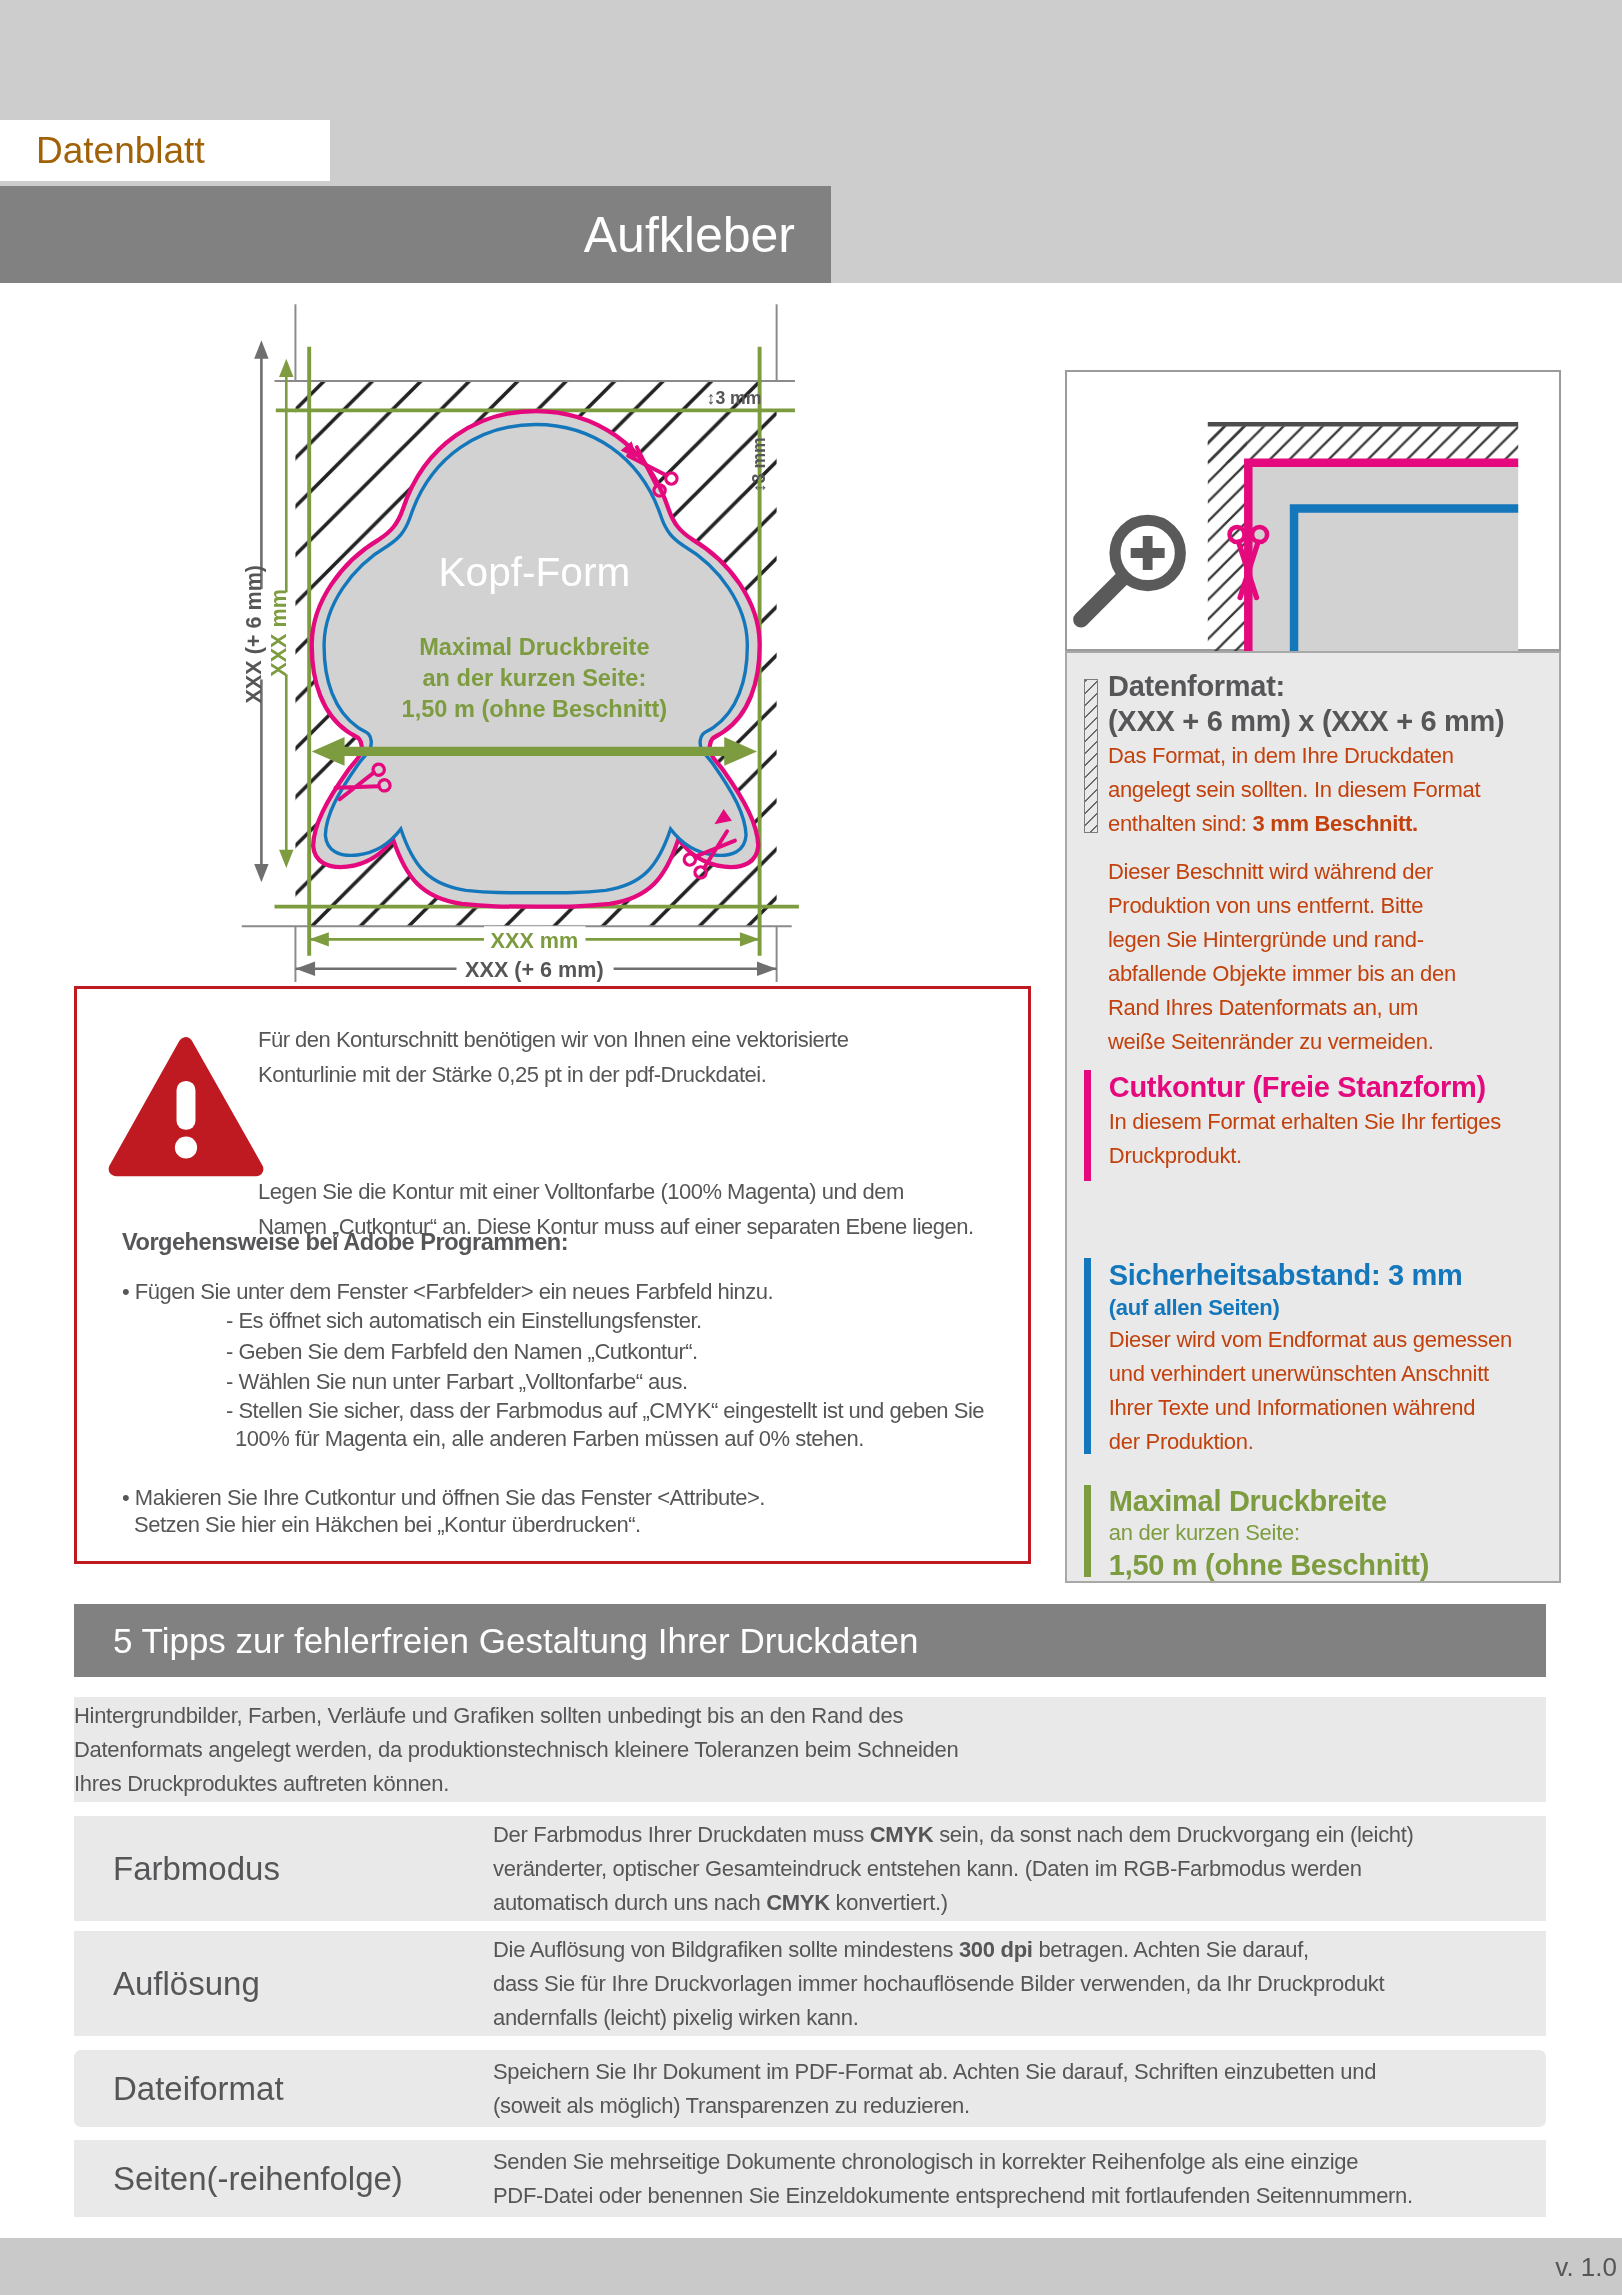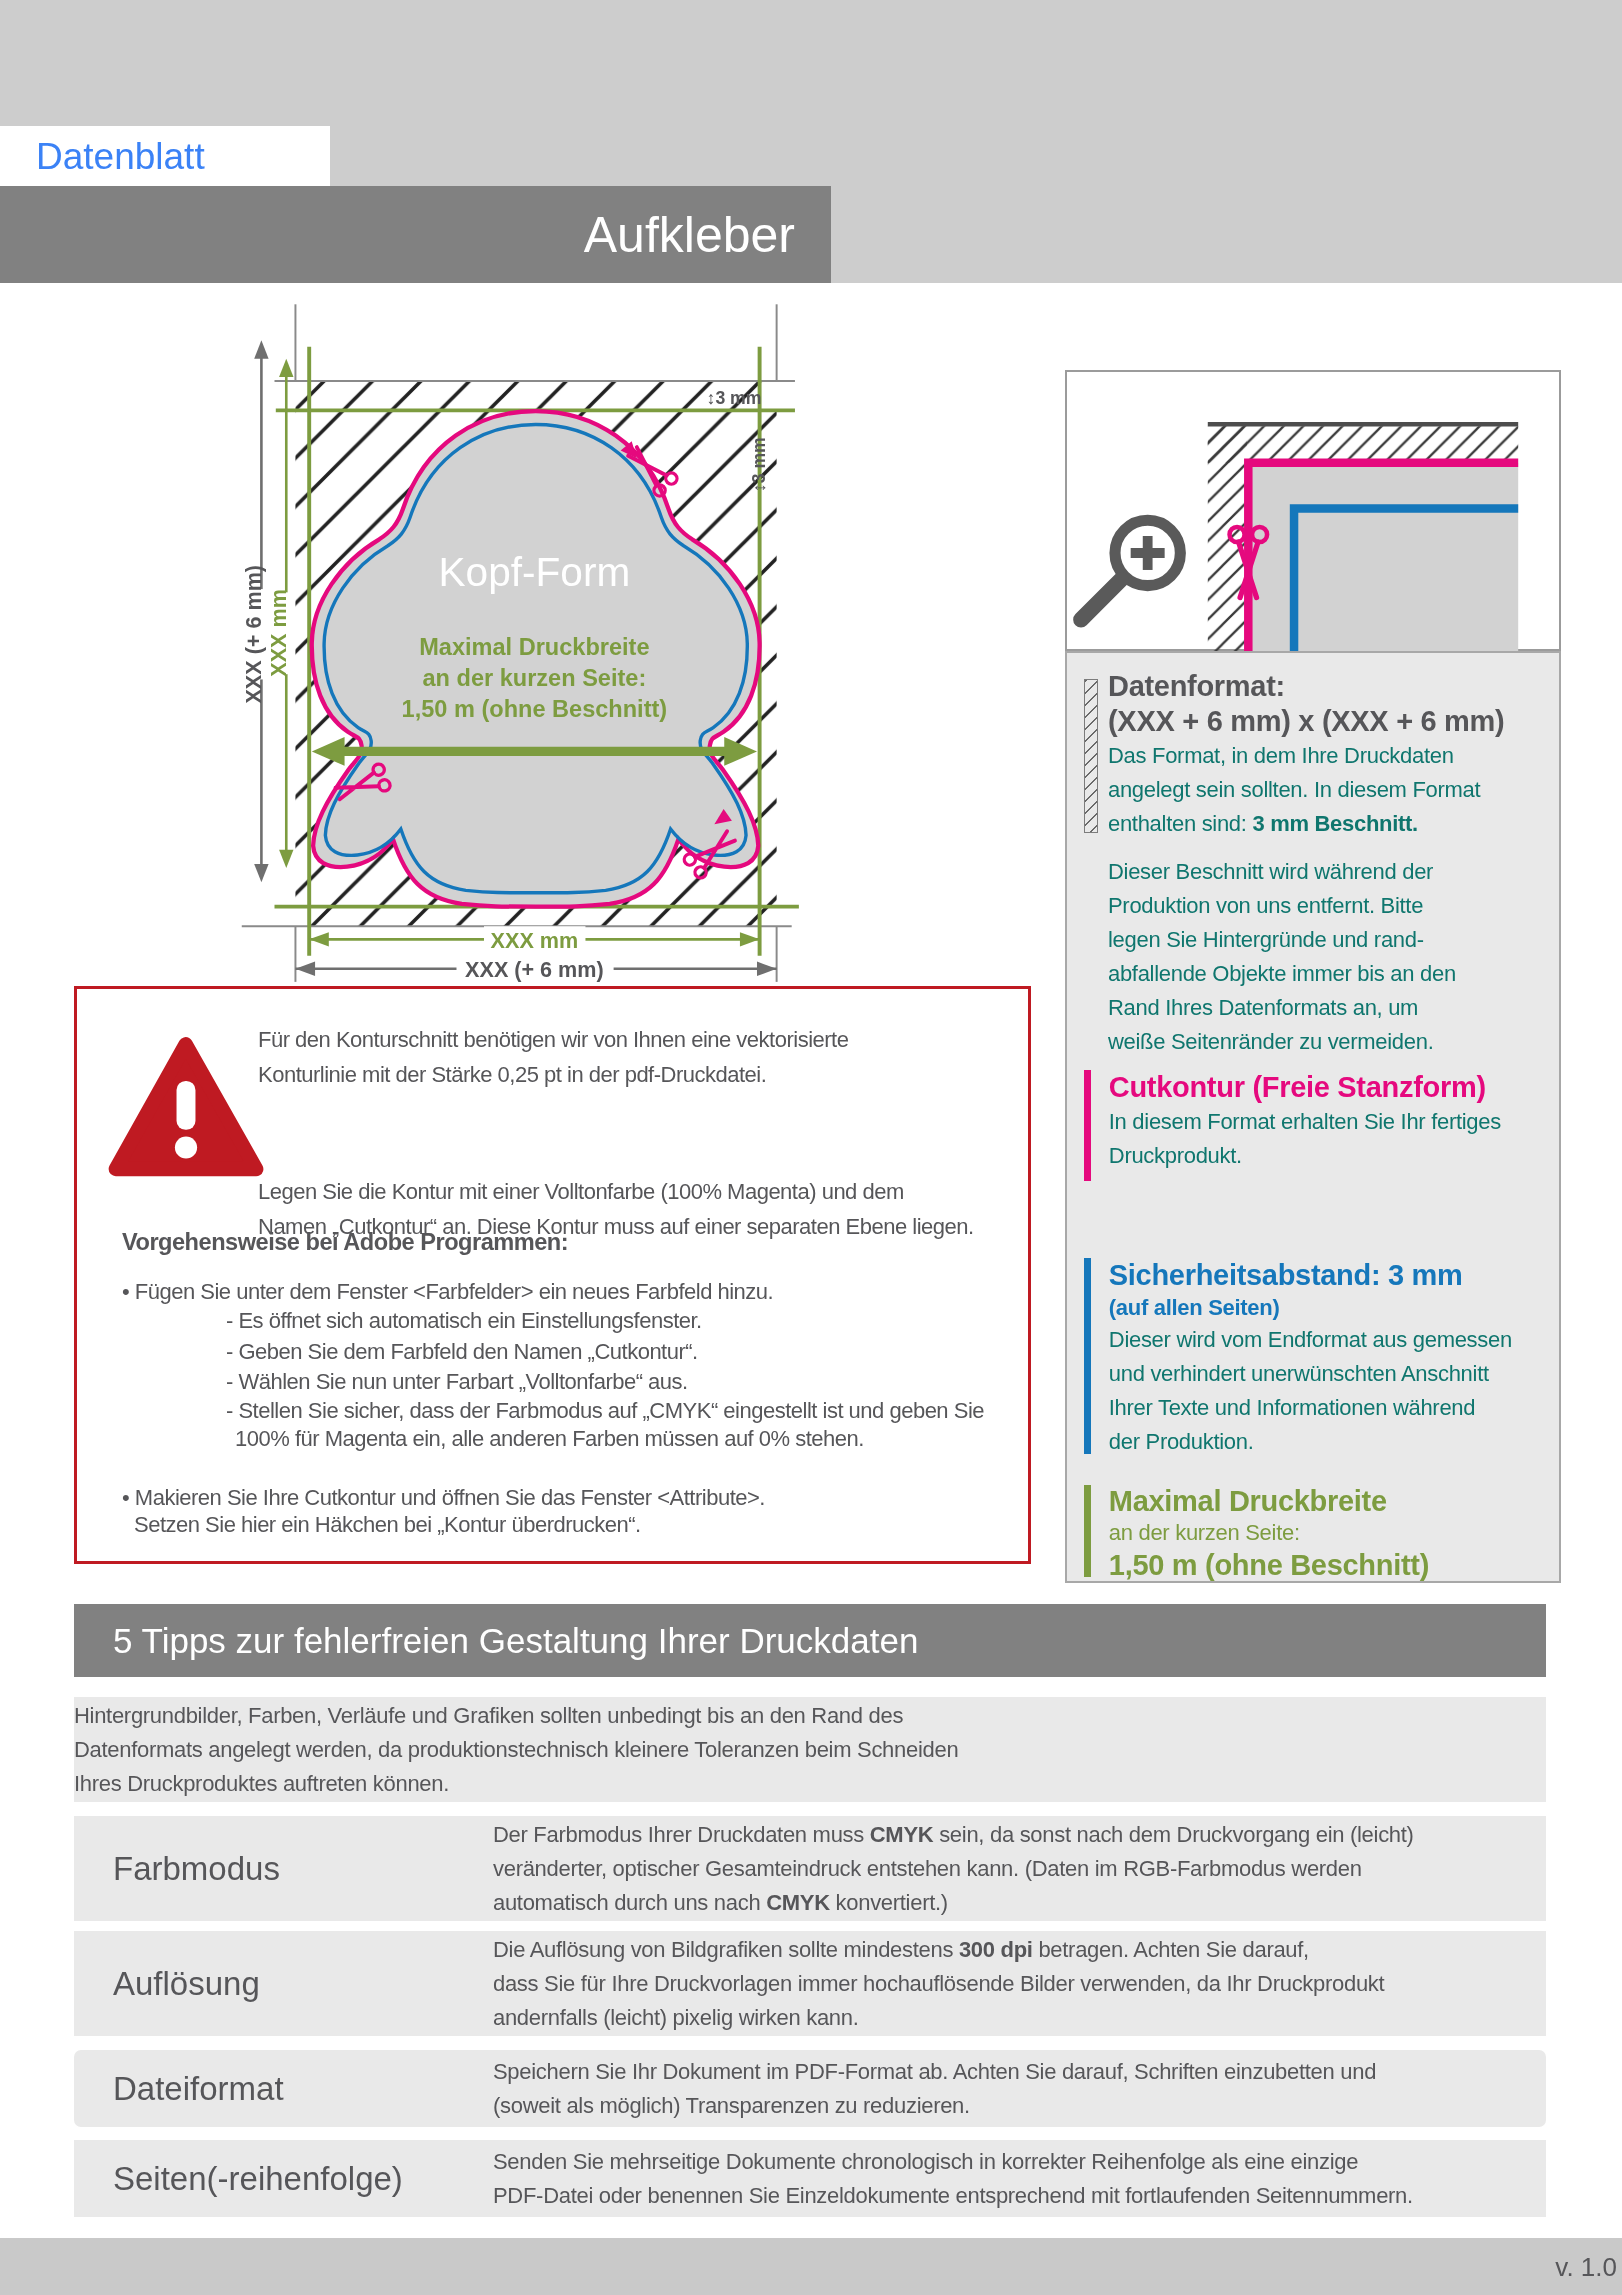--- a/index.html
+++ b/index.html
@@ -5,43 +5,43 @@
   html,body{margin:0;padding:0;}
   body{
     width:1623px;height:2295px;position:relative;overflow:hidden;
     background:#ffffff;
     font-family:"Liberation Sans","DejaVu Sans",sans-serif;
     color:#565659;
   }
   .abs{position:absolute;}
   
   .top-bg{left:0;top:0;width:1623px;height:283px;background:#cdcdcd;}
-  .sheet-box{left:0;top:126px;width:330px;height:61px;background:#ffffff;
+  .sheet-box{left:0;top:120px;width:330px;height:61px;background:#ffffff;
     display:flex;align-items:center;padding-left:36px;box-sizing:border-box;
-    font-size:37px;color:#3b82f6;}
+    font-size:37px;color:#a16207;}
   .band{left:0;top:186px;width:831px;height:97px;background:#818181;
     display:flex;align-items:center;justify-content:flex-end;padding-right:36px;box-sizing:border-box;
     font-size:50px;color:#ffffff;}
   
   #diagram-svg{left:65px;top:301px;}
   
   .zoom-box{left:1065px;top:370px;width:496px;height:281px;background:#ffffff;
     border:2.6px solid #9b9b9b;box-sizing:border-box;}
   #zoom-svg{left:1065px;top:370px;}
   
   .info-panel{left:1065px;top:651px;width:496px;height:932px;background:#e9e9e9;
     border:2px solid #a8a8a8;box-sizing:border-box;}
   .swatch{position:absolute;background:
     repeating-linear-gradient(135deg,#6a6a6a 0 1.6px,transparent 1.6px 8.5px);
     border:1.3px solid #7c7c7c;box-sizing:border-box;}
   .ip-block{position:absolute;display:flex;}
   .ip-bar{flex:0 0 6.5px;margin-right:18.3px;}
   .ip-title{font-size:29px;font-weight:bold;line-height:35px;letter-spacing:-0.3px;}
   .ip-sub{font-size:22px;line-height:30px;font-weight:bold;letter-spacing:-0.3px;}
-  .ip-line{font-size:22px;line-height:34px;letter-spacing:-0.3px;white-space:nowrap;color:#0f766e;}
+  .ip-line{font-size:22px;line-height:34px;letter-spacing:-0.3px;white-space:nowrap;color:#c2410c;}
   .ip-line .b{font-weight:bold;}
   .c-mag{color:#e5097e;} .bg-mag{background:#e5097e;}
   .c-blue{color:#1577bb;} .bg-blue{background:#1577bb;}
   .c-green{color:#7d9c40;} .bg-green{background:#7d9c40;}
   
   .warn-box{left:74px;top:986px;width:957px;height:578px;background:#ffffff;
     border:3.9px solid #bf1a22;box-sizing:border-box;}
   .w-line{position:absolute;font-size:22px;letter-spacing:-0.5px;white-space:nowrap;color:#565659;}
   .w-para{line-height:35px;}
   .w-bold{font-weight:bold;font-size:23.6px;}

